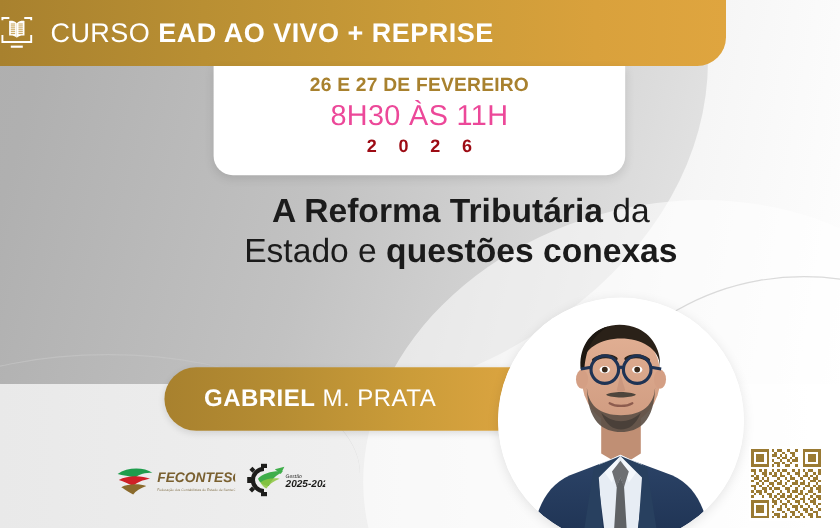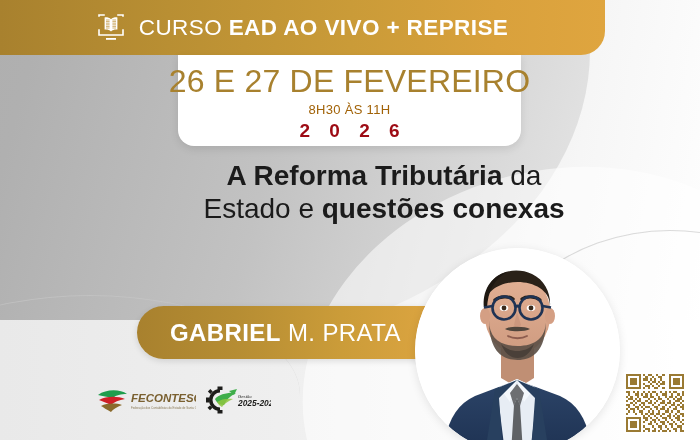--- a/index.html
+++ b/index.html
@@ -52,21 +52,21 @@
     position:absolute;
     left:0; bottom:0; width:700px; height:120px;
     background:linear-gradient(90deg,#e9e9e9 0%,#efefef 40%,#f7f7f7 72%,#ffffff 100%);
   }
   
   #header-bar {
     position:absolute; left:0; top:0;
     width:605px; height:55px;
     background:linear-gradient(90deg,#a8812e 0%,#b98f33 28%,#ca9b38 58%,#d9a13c 82%,#dfa53f 100%);
     border-bottom-right-radius:24px;
-    display:flex; align-items:center; justify-content:center;
+    display:flex; align-items:center; 
     gap:14px;
   }
   #book-icon { width:28px; height:30px; flex:0 0 auto; }
   #header-title {
     color:#ffffff;
     font-size:22.5px;
     letter-spacing:.4px;
     white-space:nowrap;
   }
   #header-title .light { font-weight:400; }
@@ -77,32 +77,32 @@
     width:343px; height:91px;
     background:#ffffff;
     border-bottom-left-radius:16px;
     border-bottom-right-radius:16px;
     box-shadow:0 3px 8px rgba(0,0,0,.10);
     display:flex; flex-direction:column;
     align-items:center; justify-content:flex-start;
     padding-top:8px;
   }
   #date-line {
-    font-size:32px; font-weight:400;
+    font-size:16px; font-weight:700;
     color:#a8812e; letter-spacing:.2px;
     white-space:nowrap;
   }
   #time-line {
-    font-size:13px; font-weight:400;
-    color:#a16207; letter-spacing:.3px;
+    font-size:24px; font-weight:400;
+    color:#ec4899; letter-spacing:.3px;
     margin-top:2px;
     white-space:nowrap;
   }
   #year-line {
-    font-size:19px; font-weight:700;
+    font-size:15px; font-weight:700;
     color:#9d0b14; letter-spacing:7px;
     margin-top:3px; padding-left:7px;
     white-space:nowrap;
   }
   
   #course-title {
     position:absolute; left:16px; top:160px;
     width:664px;
     text-align:center;
     color:#1b1b1b;
@@ -118,21 +118,21 @@
     position:absolute; left:137px; top:306px;
     width:330px; height:53px;
     background:linear-gradient(90deg,#a8812e 0%,#b68d33 30%,#cb9c39 62%,#dba440 88%,#e0a742 100%);
     border-radius:27px;
     display:flex; align-items:center;
     padding-left:33px;
     box-shadow:0 2px 6px rgba(0,0,0,.12);
   }
   #speaker-name {
     color:#ffffff;
-    font-size:24px;
+    font-size:20px;
     letter-spacing:.4px;
     white-space:nowrap;
   }
   #speaker-name .b { font-weight:700; }
   #speaker-name .r { font-weight:400; }
   
   #portrait {
     position:absolute; left:415px; top:248px;
     width:205px; height:205px;
     border-radius:50%;

